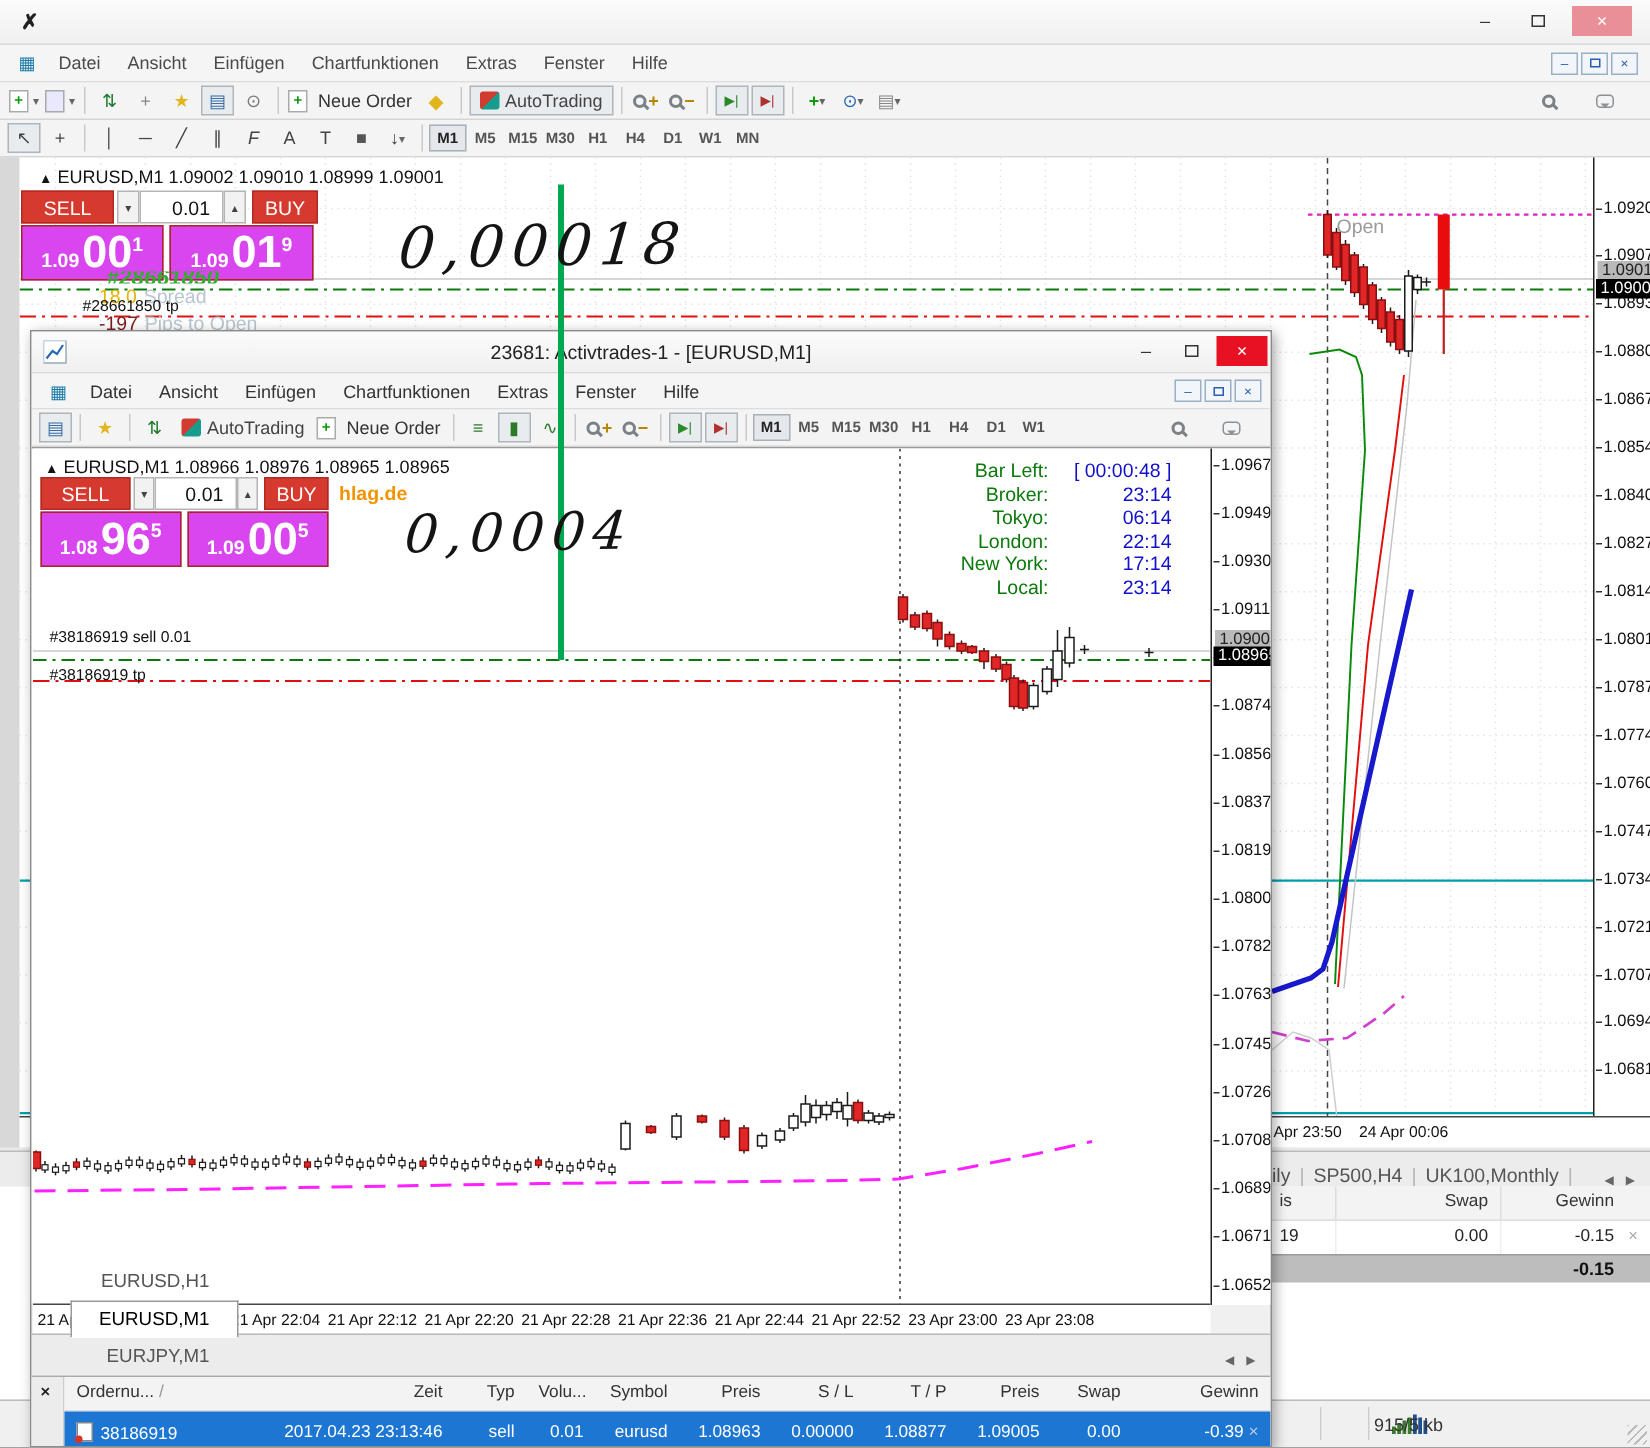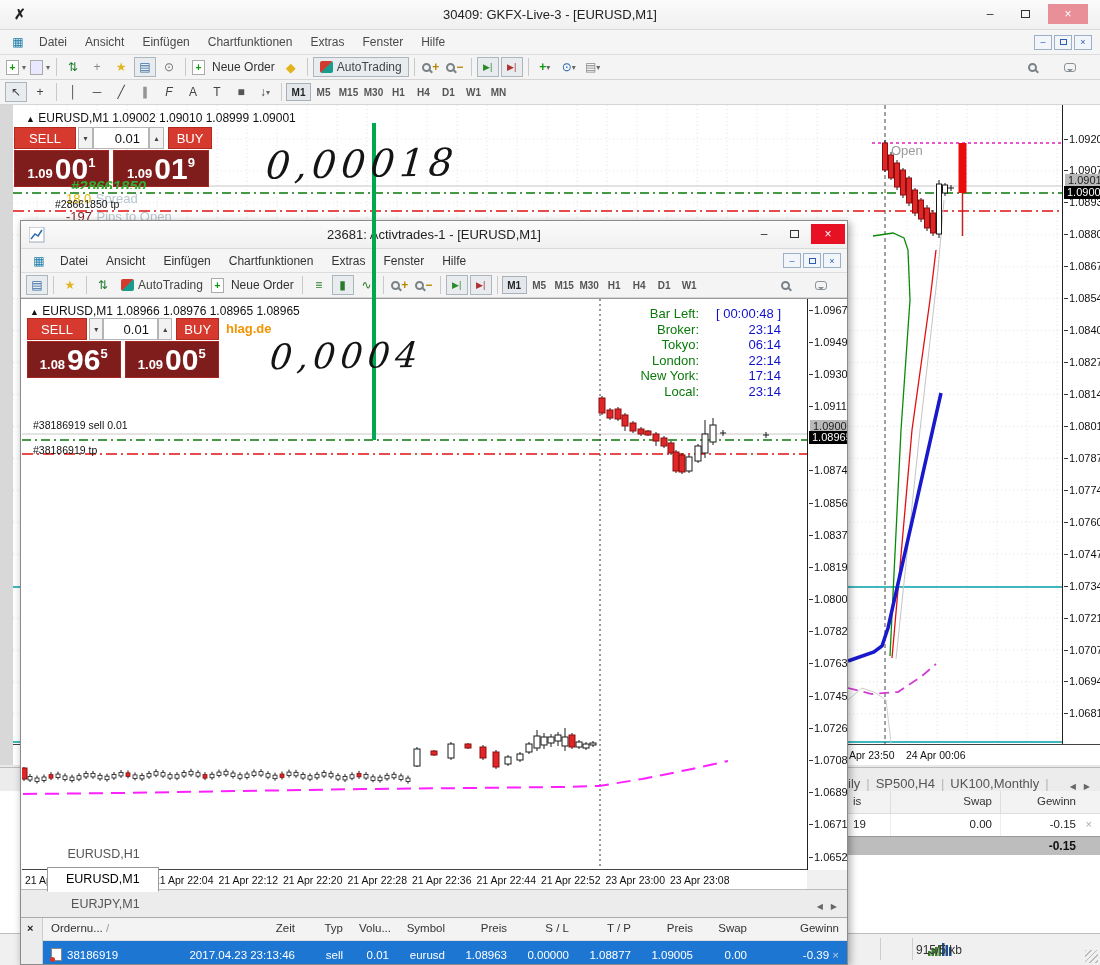--- a/index.html
+++ b/index.html
@@ -37,21 +37,21 @@
   .tick{position:absolute;left:6px;white-space:nowrap;}
   .tick:before{content:"";position:absolute;left:-5px;top:6px;width:4px;height:1px;background:#333;}
   .pricebox{position:absolute;font-size:11px;padding:0 3px;line-height:13px;white-space:nowrap;}
   .pricebox.gray{background:#b9b9b9;color:#222;}
   .pricebox.black{background:#000;color:#fff;}
   .ohlc{font-size:12px;color:#111;white-space:nowrap;}
   .oneclick .btnrow{display:flex;height:22px;}
   .redbtn{background:#d63a2f;color:#fff;font-size:13px;display:flex;align-items:center;justify-content:center;border:1px solid #b02a22;}
   .spin{width:15px;background:#f2f2f2;border:1px solid #b5b5b5;font-size:8px;color:#444;display:flex;align-items:center;justify-content:center;}
   .volbox{background:#fff;border:1px solid #b5b5b5;font-size:13px;color:#111;display:flex;align-items:center;justify-content:flex-end;padding-right:8px;}
-  .bigprice{background:#7f1d1d;border:1px solid #a82420;color:#fff;display:flex;align-items:flex-end;justify-content:center;padding-bottom:2px;}
+  .bigprice{background:#d946ef;border:1px solid #a82420;color:#fff;display:flex;align-items:flex-end;justify-content:center;padding-bottom:2px;}
   .bp-base{font-size:13px;font-weight:bold;margin-right:2px;margin-bottom:3px;}
   .bp-big{font-size:30px;font-weight:bold;line-height:30px;}
   .bp-sup{font-size:13px;font-weight:bold;margin-bottom:14px;}
   .ordlabel{font-size:10.5px;color:#111;white-space:nowrap;}
   .clockrow{display:flex;justify-content:flex-end;font-size:13px;height:15.5px;line-height:15.5px;}
   .clocklabel{color:#0b7a0b;text-align:right;}
   .clockval{color:#1111cc;width:82px;text-align:right;white-space:nowrap;}
   .timeaxis{font-size:10.5px;color:#111;background:#fff;border-top:1px solid #444;}
   .tlab{position:absolute;top:4px;white-space:nowrap;}
   
@@ -80,21 +80,20 @@
 </style>
 </head>
 <body>
 
 <div id="screen">
 
   <div class="abs" style="left:0;top:0;width:1100px;height:965px;">
 
     <div class="titlebar abs" style="left:0;top:0;width:1100px;height:30px;">
       <span class="abs" style="left:14px;top:6px;font-weight:bold;font-size:14px;color:#222;">✗</span>
-      <span class="title-text">30409: GKFX-Live-3 - [EURUSD,M1]</span>
       <span class="winbtn abs" style="left:975px;top:4px;">–</span>
       <span class="winbtn abs" style="left:1010px;top:4px;">
           <span class="sq" style="color:#333;width:9px;height:8px;"></span>
         </span>
       <span class="winbtn closem abs" style="left:1048px;top:4px;">×</span>
     </div>
 
     <div class="menubar abs" style="left:0;top:30px;width:1100px;height:25px;padding-left:6px;">
       <span class="ticon" style="color:#1a7aa8;">▦</span>
       <span style="display:flex;">

